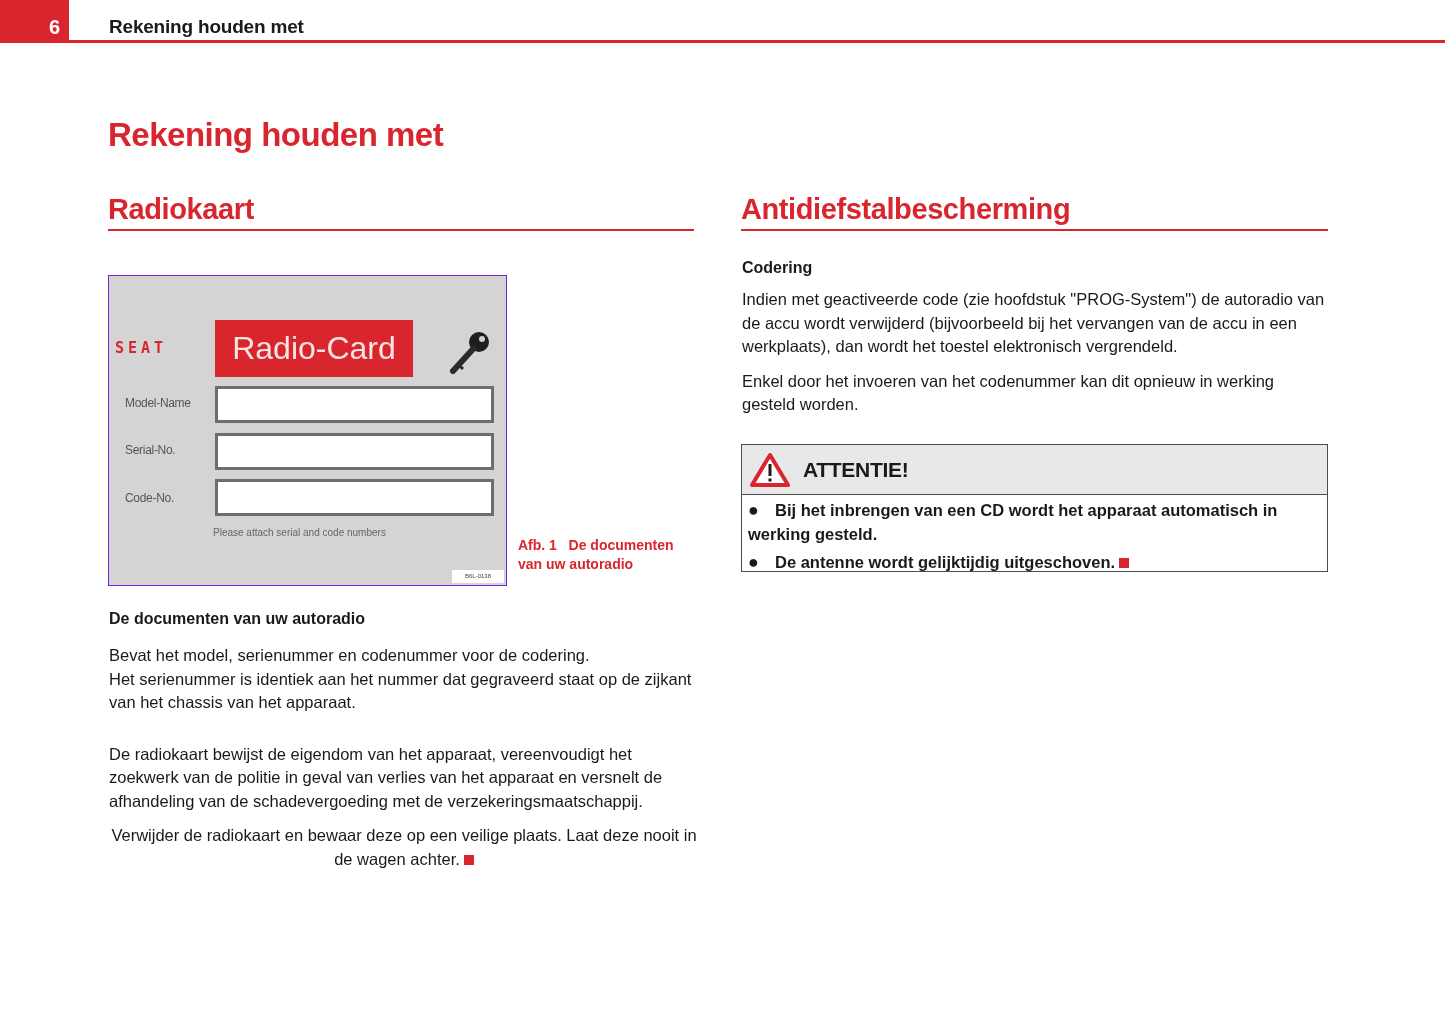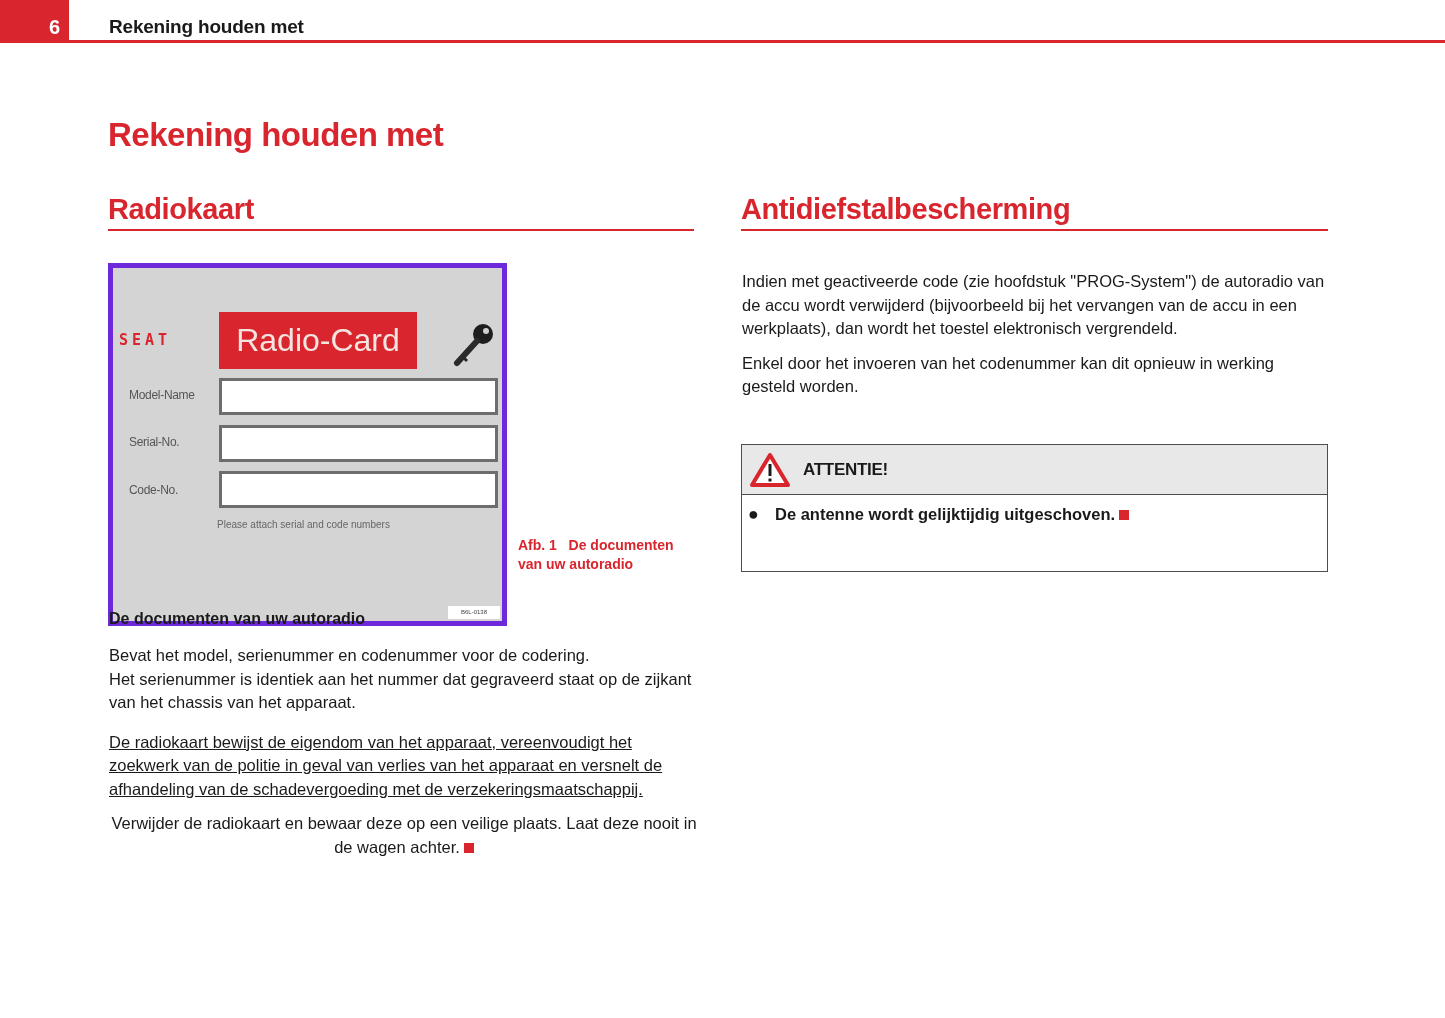--- a/index.html
+++ b/index.html
@@ -26,22 +26,22 @@
     position: absolute; left: 108px; top: 116px; font-size: 33px; font-weight: bold;
     color: #d9262e; letter-spacing: -0.5px;
   }
   .section-title {
     position: absolute; font-size: 29px; font-weight: bold; color: #d9262e; letter-spacing: -0.4px;
   }
   .section-rule { position: absolute; height: 2px; background: #d9262e; }
 
   
   .figure {
-    position: absolute; left: 108px; top: 263px; width: 399px; height: 363px;
-    background: #d4d4d4; border: 5px solid #6d28d9;
+    position: absolute; left: 108px; top: 275px; width: 399px; height: 311px;
+    background: #d4d4d4; border: 1px solid #6d28d9;
   }
   .seat-logo {
     position: absolute; left: 6px; top: 63px; font-family: "DejaVu Sans Mono", monospace;
     font-weight: bold; font-size: 15px; letter-spacing: 4px; color: #d9262e;
   }
   .radio-card-banner {
     position: absolute; left: 106px; top: 44px; width: 198px; height: 57px;
     background: #d9262e; color: #f4e4e0; font-size: 32px;
     display: flex; align-items: center; justify-content: center;
   }
@@ -75,21 +75,21 @@
   
   .warning-box {
     position: absolute; left: 741px; top: 444px; width: 587px; height: 128px;
     border: 1.5px solid #4d4d4d;
   }
   .warning-header {
     height: 50px; background: #e8e8e8; border-bottom: 1.5px solid #4d4d4d;
     display: flex; align-items: center; padding-left: 7px;
   }
   .warn-icon { width: 42px; height: 36px; margin-right: 12px; }
-  .warning-title { font-size: 17px; font-weight: bold; color: #1a1a1a; letter-spacing: -0.3px; }
+  .warning-title { font-size: 21px; font-weight: bold; color: #1a1a1a; letter-spacing: -0.3px; }
   .warning-list { list-style: none; padding: 3px 6px 0 6px; }
   .warning-item { font-size: 16.5px; font-weight: bold; line-height: 24px; color: #1a1a1a; }
   .bullet { display: inline-block; width: 27px; font-size: 18px; }
 </style>
 </head>
 <body>
 
 <div class="page-num-box">6</div>
 <div class="running-title">Rekening houden met</div>
 <div class="header-rule"></div>
@@ -127,34 +127,36 @@
 
 <div class="caption">
   <span>Afb. 1</span>&nbsp;&nbsp;
   <span>De documenten van uw autoradio</span>
 </div>
 
 <div class="col" style="left:109px; top:610px;">
   <div class="subhead">De documenten van uw autoradio</div>
   <p class="para" style="margin-top:16px;">Bevat het model, serienummer en codenummer voor de codering.</p>
   <p class="para" style="">Het serienummer is identiek aan het nummer dat gegraveerd staat op de zijkant van het chassis van het apparaat.</p>
-  <p class="para" style="margin-top:16px;text-decoration:underline;">De radiokaart bewijst de eigendom van het apparaat, vereenvoudigt het zoekwerk van de politie in geval van verlies van het apparaat en versnelt de afhandeling van de schadevergoeding met de verzekeringsmaatschappij.</p>
+  <p class="para" style="margin-top:28px;">De radiokaart bewijst de eigendom van het apparaat, vereenvoudigt het zoekwerk van de politie in geval van verlies van het apparaat en versnelt de afhandeling van de schadevergoeding met de verzekeringsmaatschappij.</p>
   <p class="para" style="margin-top:11px;text-align:center;"><span>Verwijder de radiokaart en bewaar deze op een veilige plaats. Laat deze nooit in de wagen achter.</span><span class="end-mark"></span></p>
 </div>
 
 <div class="col" style="left:742px; top:259px; width:586px;">
+  <div class="subhead">Codering</div>
   <p class="para" style="margin-top:11px;">Indien met geactiveerde code (zie hoofdstuk "PROG-System") de autoradio van de accu wordt verwijderd (bijvoorbeeld bij het vervangen van de accu in een werkplaats), dan wordt het toestel elektronisch vergrendeld.</p>
   <p class="para" style="margin-top:11px;">Enkel door het invoeren van het codenummer kan dit opnieuw in werking gesteld worden.</p>
 </div>
 
 <div class="warning-box">
   <div class="warning-header">
     <svg class="warn-icon" viewBox="0 0 42 36">
       <path d="M21 3 L39 33 L3 33 Z" fill="#ffffff" stroke="#d9262e" stroke-width="4" stroke-linejoin="round"></path>
       <rect x="19.5" y="12" width="3" height="12" fill="#1a1a1a"></rect>
       <rect x="19.5" y="26.5" width="3" height="3" fill="#1a1a1a"></rect>
     </svg>
     <span class="warning-title">ATTENTIE!</span>
   </div>
   <ul class="warning-list">
+    <li class="warning-item"><span class="bullet">●</span><span>Bij het inbrengen van een CD wordt het apparaat automatisch in werking gesteld.</span></li>
     <li class="warning-item" style="margin-top:4px;"><span class="bullet">●</span><span>De antenne wordt gelijktijdig uitgeschoven.</span><span class="end-mark"></span></li>
   </ul>
 </div>
 
 </body></html>

